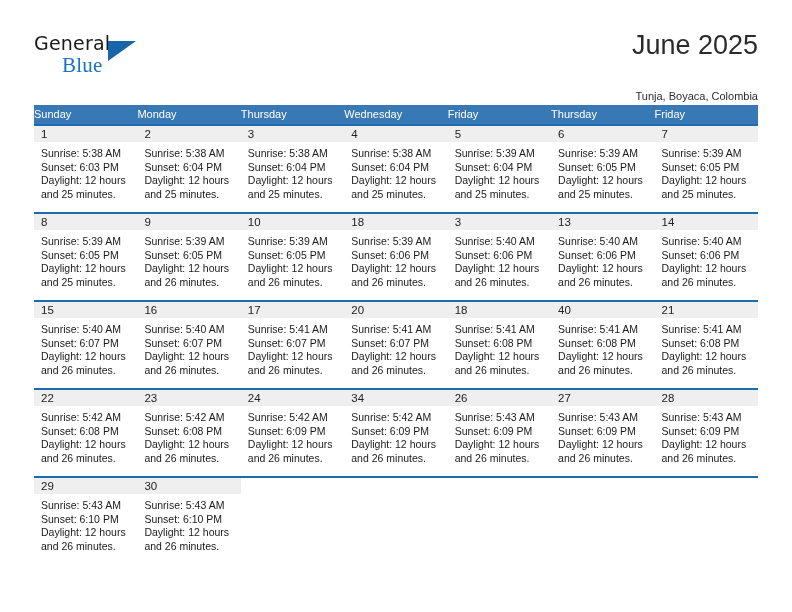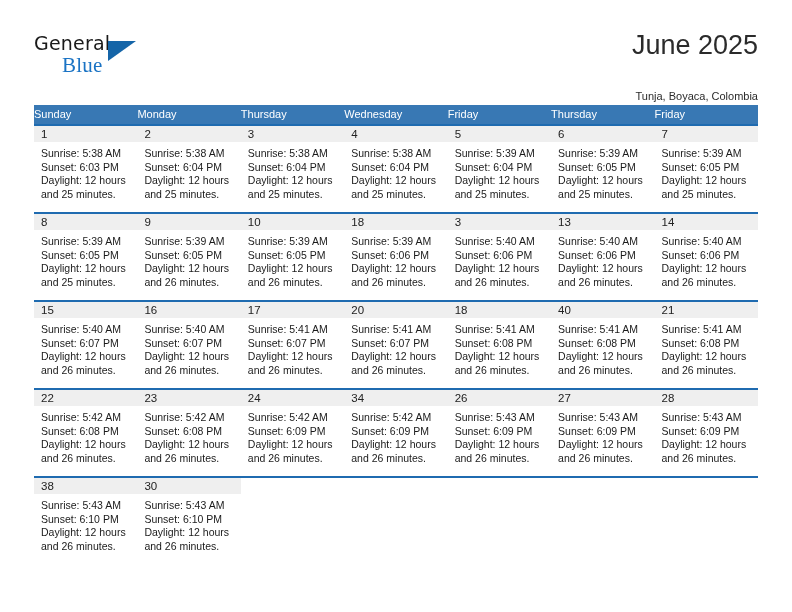--- a/index.html
+++ b/index.html
@@ -489,21 +489,21 @@
               <div class="day-line">Sunrise: 5:43 AM</div>
               <div class="day-line">Sunset: 6:09 PM</div>
               <div class="day-line">Daylight: 12 hours</div>
               <div class="day-line">and 26 minutes.</div>
             </div>
           </div>
         </div>
         <div class="week-row last">
           <div class="day-cell">
             <div class="day-head">
-              <span class="day-number">38</span>
+              <span class="day-number">29</span>
             </div>
             <div class="day-body">
               <div class="day-line">Sunrise: 5:43 AM</div>
               <div class="day-line">Sunset: 6:10 PM</div>
               <div class="day-line">Daylight: 12 hours</div>
               <div class="day-line">and 26 minutes.</div>
             </div>
           </div>
           <div class="day-cell">
             <div class="day-head">

